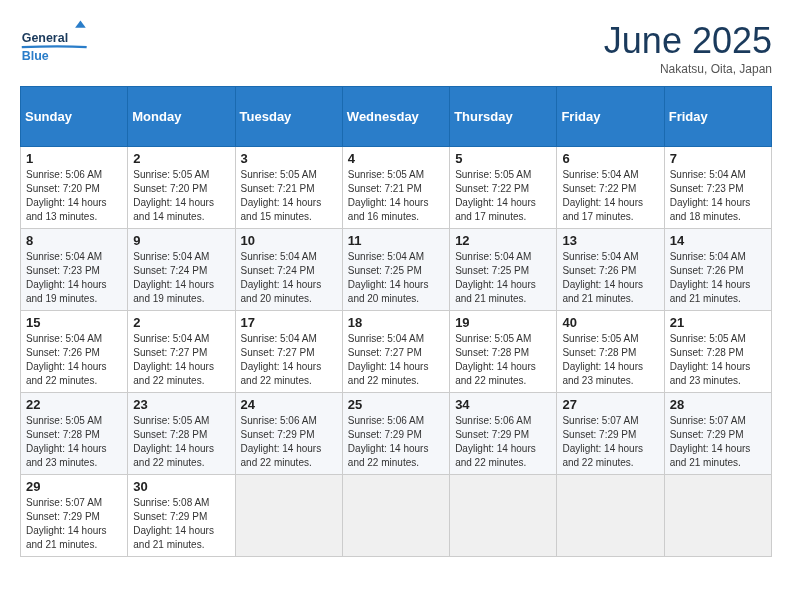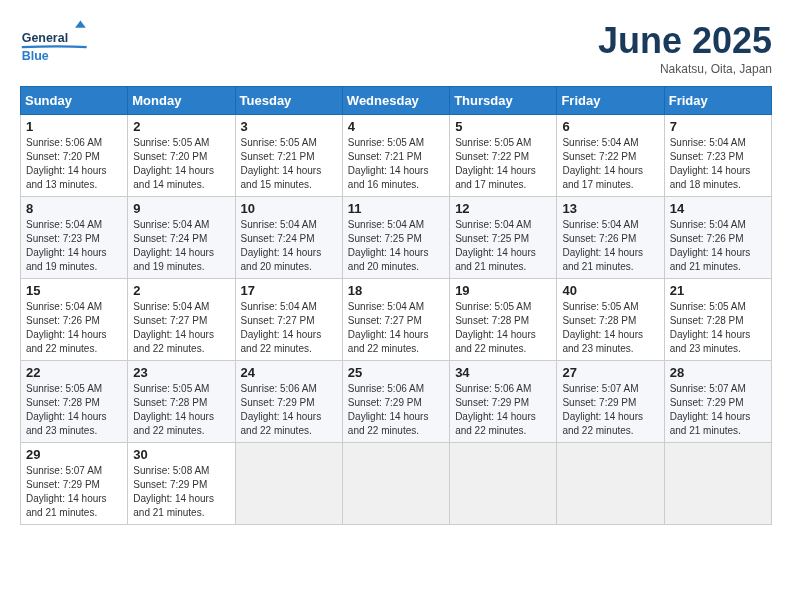--- a/index.html
+++ b/index.html
@@ -19,36 +19,36 @@
     .logo {
       display: flex;
       flex-direction: column;
       align-items: flex-start;
     }
     .title-block {
       text-align: right;
     }
     .month-year {
       font-size: 36px;
-      font-weight: bold;
+      font-weight: normal;
       color: #1a3a5c;
     }
     .location {
       font-size: 12px;
       color: #555;
     }
     .calendar {
       width: 100%;
       border-collapse: collapse;
       font-size: 11px;
     }
     .calendar th {
       background: #2a7dc9;
       color: #fff;
-      padding: 6px 4px;
+      padding: 22px 4px;
       text-align: left;
       font-size: 13px;
       font-weight: bold;
       border: 1px solid #1a6ab0;
     }
     .calendar td {
       border: 1px solid #ccc;
       padding: 4px 5px;
       vertical-align: top;
       width: 107px;

